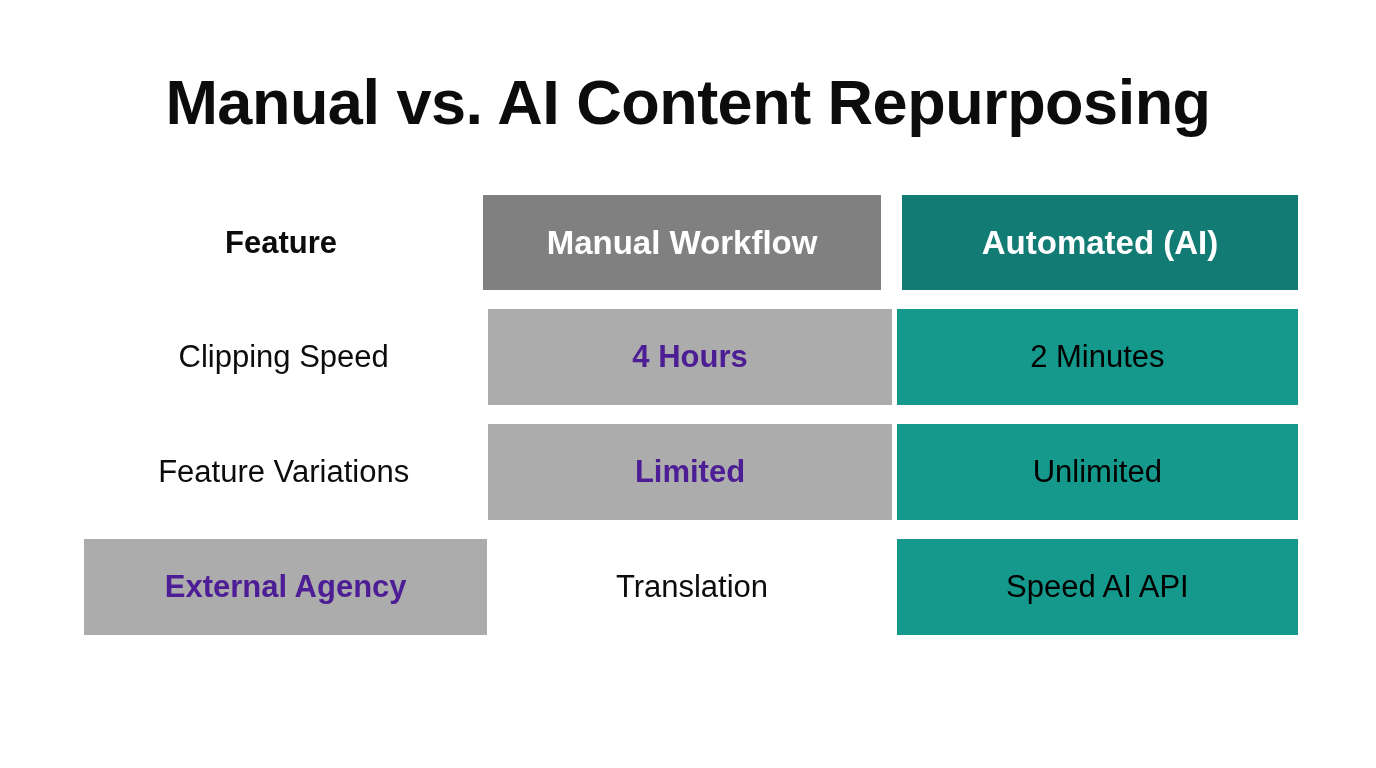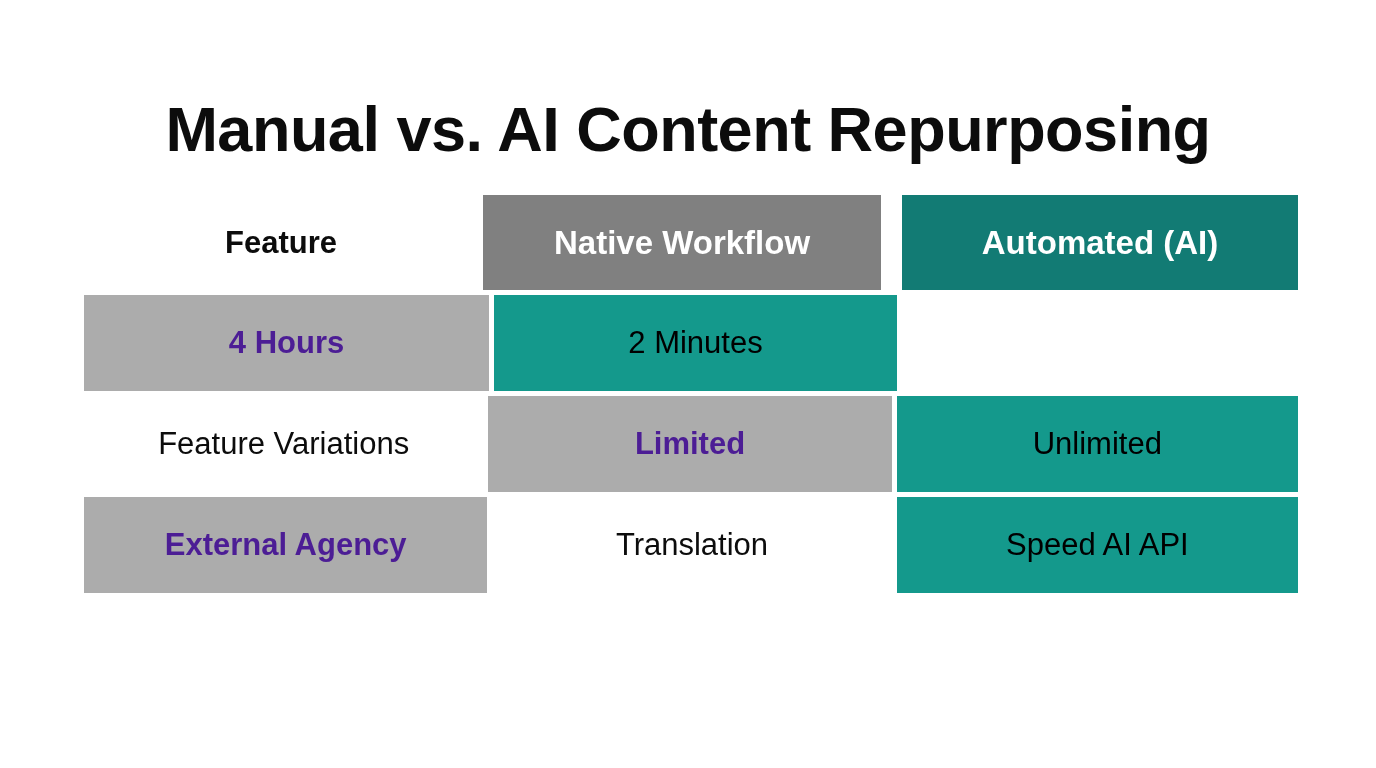--- a/index.html
+++ b/index.html
@@ -28,32 +28,31 @@
     top: 68px;
     left: 0;
     width: 1376px;
     text-align: center;
     font-size: 63px;
     font-weight: 700;
     letter-spacing: -0.5px;
     color: #0c0c0c;
     line-height: 1.1;
     white-space: nowrap;
-    margin-top: 27px;
   }
 
   
   .table {
     position: absolute;
     top: 195px;
     left: 84px;
     width: 1214px;
     display: flex;
     flex-direction: column;
-    gap: 5px;
+    gap: 19px;
   }
 
   .row {
     display: flex;
     gap: 5px;
     height: 95px;
   }
   .row.header-row {
     height: 95px;
   }
@@ -124,25 +123,26 @@
 <body>
 
 <div class="slide">
 
   <div class="title">Manual vs. AI Content Repurposing</div>
 
   <div class="table">
 
     <div class="row header-row">
       <div class="cell col-feature">Feature</div>
-      <div class="cell col-manual">Native Workflow</div>
+      <div class="cell col-manual">Manual Workflow</div>
       <div class="cell col-ai">Automated (AI)</div>
     </div>
 
     <div class="row body-row">
+      <div class="cell col-feature">Clipping Speed</div>
       <div class="cell col-manual">4 Hours</div>
       <div class="cell col-ai">2 Minutes</div>
     </div>
 
     <div class="row body-row">
       <div class="cell col-feature">Feature Variations</div>
       <div class="cell col-manual">Limited</div>
       <div class="cell col-ai">Unlimited</div>
     </div>
 

